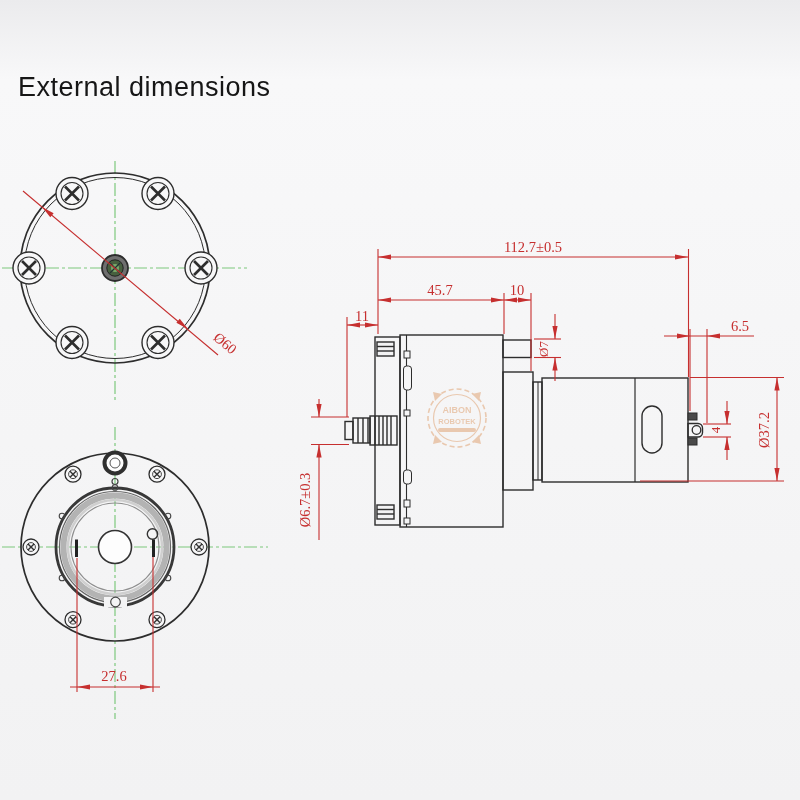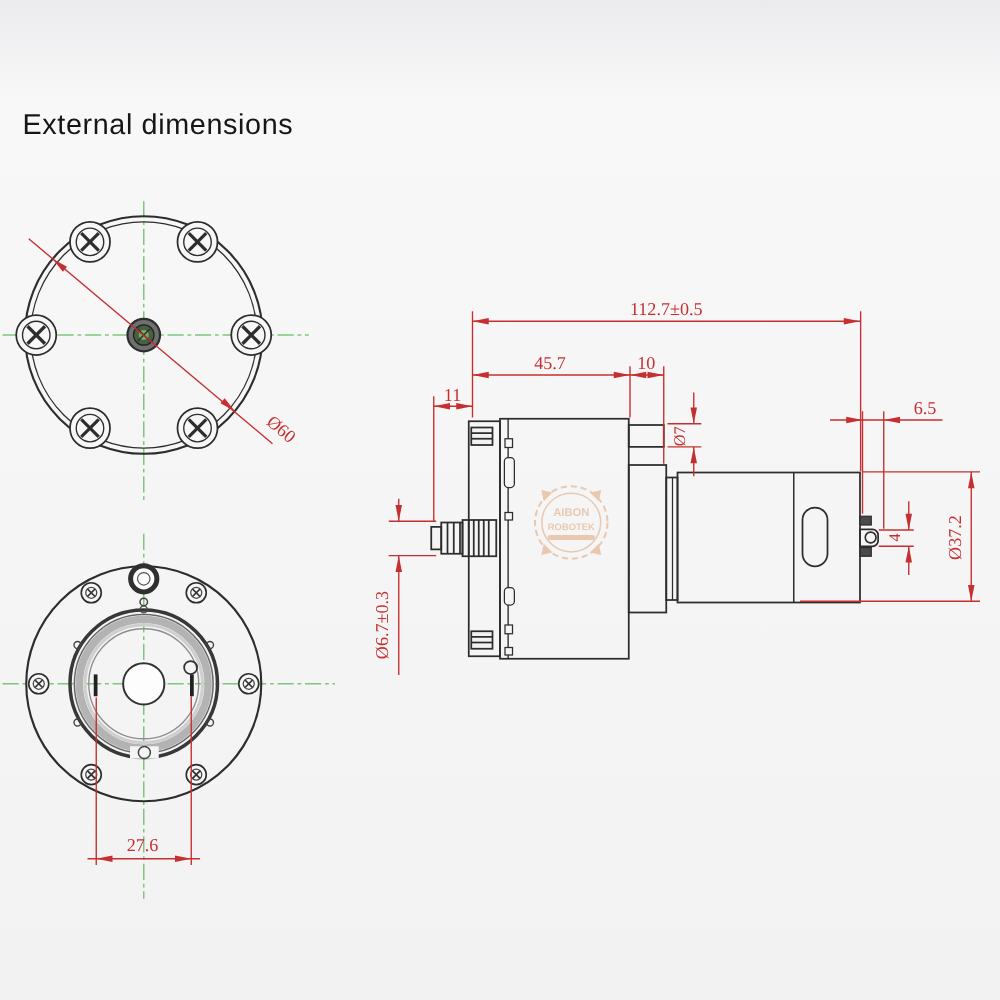--- a/index.html
+++ b/index.html
@@ -2,21 +2,21 @@
 <html><head>
 <meta charset="utf-8">
 <style>
   html,body{margin:0;padding:0;}
   .stage{
     position:relative;width:800px;height:800px;overflow:hidden;
     background:linear-gradient(180deg,#ebebed 0%,#f8f8f9 10%,#f5f5f6 55%,#f2f2f3 100%);
     font-family:"Liberation Sans", sans-serif;
   }
   .title{
-    position:absolute;left:18px;top:86px;font-size:23px;color:#161616;
+    position:absolute;left:18px;top:72px;font-size:27px;color:#161616;
     letter-spacing:0.5px;font-family:"Liberation Sans",sans-serif;
   }
   svg{position:absolute;left:0;top:0;}
   .dimtxt{font-family:"Liberation Serif", serif;fill:#c62f2f;font-size:14.5px;}
   .dimtxt.small{font-size:13px;}
   .wm-text{font-family:"Liberation Sans",sans-serif;fill:#d98c4f;}
 </style>
 </head>
 <body>
 

